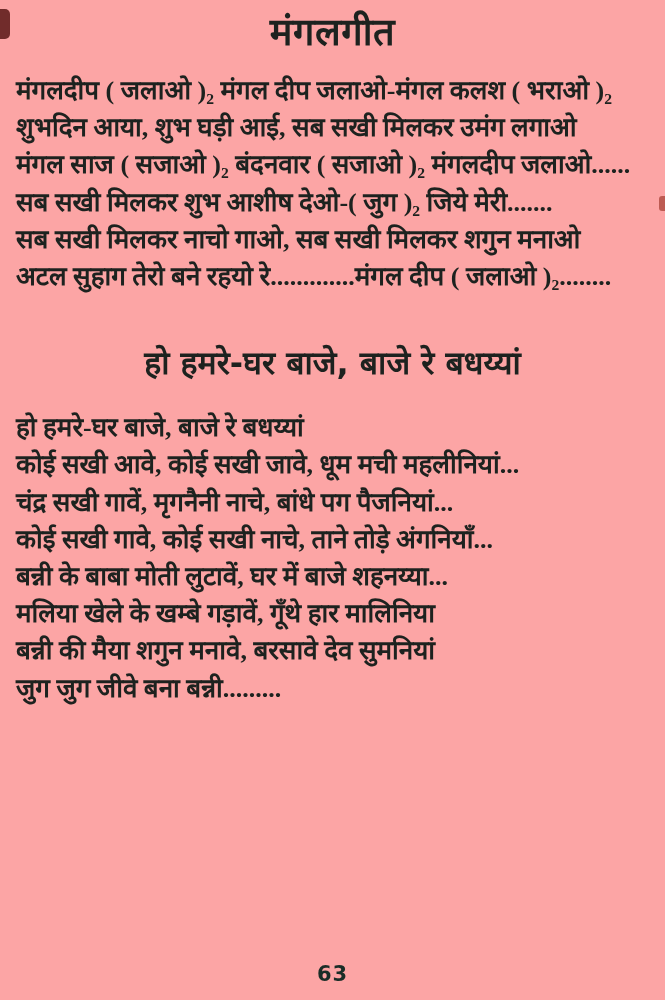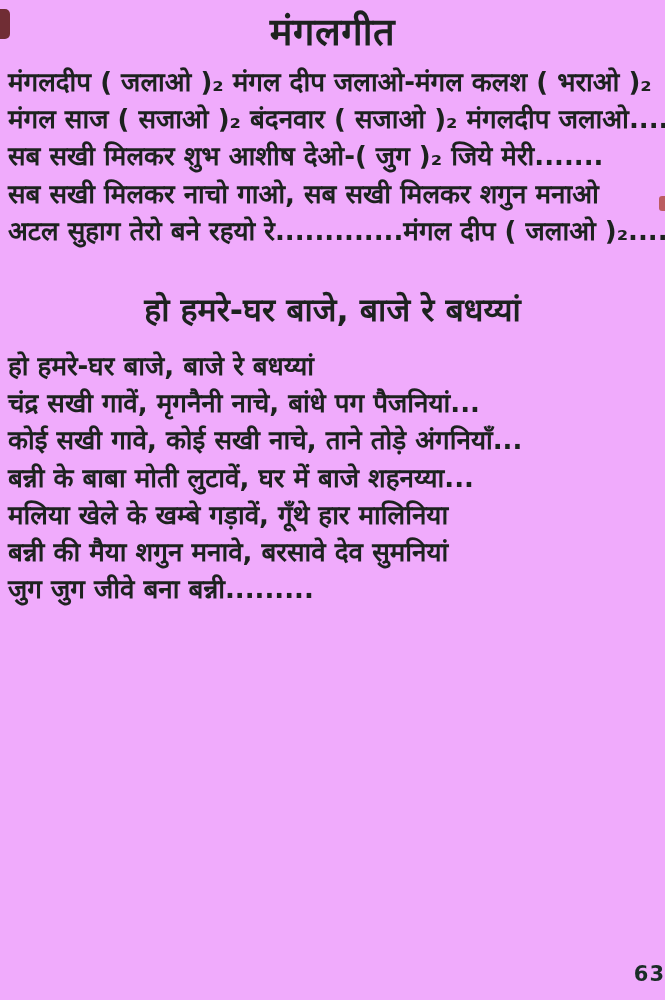--- a/index.html
+++ b/index.html
@@ -1,37 +1,38 @@
 <!DOCTYPE html>
 <html><head>
 <meta charset="utf-8">
 <style>
   html, body { margin: 0; padding: 0; background: #ffffff; }
   .page {
     position: relative;
     width: 665px;
     height: 1000px;
-    background: #f0abfc;
+    background: #fca5a5;
     overflow: hidden;
     font-family: "DejaVu Sans", sans-serif;
     color: #1d221f;
     font-weight: 700;
     box-sizing: border-box;
   }
   .song1-title {
     margin: 0;
     padding-top: 7px;
     text-align: center;
     font-size: 38px;
     line-height: 50px;
     letter-spacing: 0.5px;
   }
   .song-body {
-    margin: 0;
+    margin: 8px;
     padding: 0 4px 0 8px;
+    font-family: Liberation Serif, serif;
   }
   .song1-body { padding-top: 7px; }
   .line {
     margin: 0;
     font-size: 26px;
     line-height: 37.2px;
     white-space: nowrap;
     letter-spacing: 0px;
   }
   .song2-title {
@@ -40,21 +41,21 @@
     text-align: center;
     font-size: 32px;
     line-height: 52px;
   }
   .song2-body { padding-top: 12px; }
   .page-number {
     position: absolute;
     left: 0;
     right: 0;
     bottom: 14px;
-    text-align: right;
+    text-align: center;
     font-size: 21px;
     color: #1a2d27;
     letter-spacing: 1px;
   }
   
   .mark-top-left {
     position: absolute;
     left: 0;
     top: 9px;
     width: 10px;
@@ -79,30 +80,32 @@
 
 <div class="page">
 
   <div class="mark-top-left"></div>
   <div class="mark-right-edge"></div>
 
   <h1 class="song1-title">मंगलगीत</h1>
 
   <div class="song-body song1-body">
     <p class="line">मंगलदीप ( जलाओ )₂ मंगल दीप जलाओ-मंगल कलश ( भराओ )₂</p>
+    <p class="line">शुभदिन आया, शुभ घड़ी आई, सब सखी मिलकर उमंग लगाओ</p>
     <p class="line">मंगल साज ( सजाओ )₂ बंदनवार ( सजाओ )₂ मंगलदीप जलाओ......</p>
     <p class="line">सब सखी मिलकर शुभ आशीष देओ-( जुग )₂ जिये मेरी.......</p>
     <p class="line">सब सखी मिलकर नाचो गाओ, सब सखी मिलकर शगुन मनाओ</p>
     <p class="line">अटल सुहाग तेरो बने रहयो रे.............मंगल दीप ( जलाओ )₂........</p>
   </div>
 
   <h2 class="song2-title">हो हमरे-घर बाजे, बाजे रे बधय्यां</h2>
 
   <div class="song-body song2-body">
     <p class="line">हो हमरे-घर बाजे, बाजे रे बधय्यां</p>
+    <p class="line">कोई सखी आवे, कोई सखी जावे, धूम मची महलीनियां...</p>
     <p class="line">चंद्र सखी गावें, मृगनैनी नाचे, बांधे पग पैजनियां...</p>
     <p class="line">कोई सखी गावे, कोई सखी नाचे, ताने तोड़े अंगनियाँ...</p>
     <p class="line">बन्नी के बाबा मोती लुटावें, घर में बाजे शहनय्या...</p>
     <p class="line">मलिया खेले के खम्बे गड़ावें, गूँथे हार मालिनिया</p>
     <p class="line">बन्नी की मैया शगुन मनावे, बरसावे देव सुमनियां</p>
     <p class="line">जुग जुग जीवे बना बन्नी.........</p>
   </div>
 
   <div class="page-number">63</div>
 

